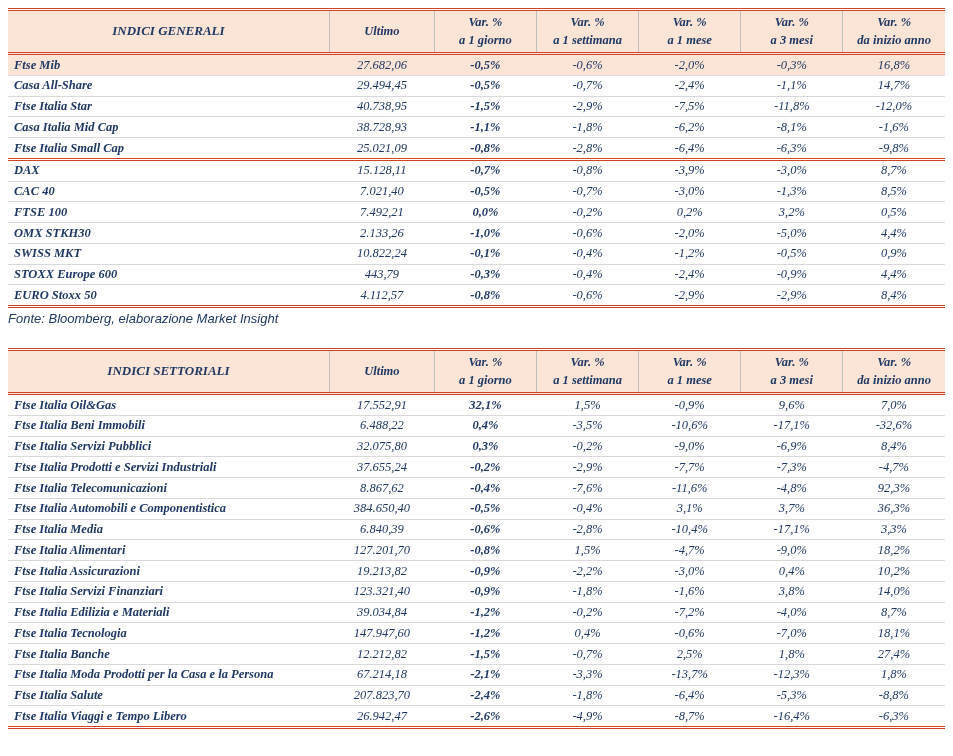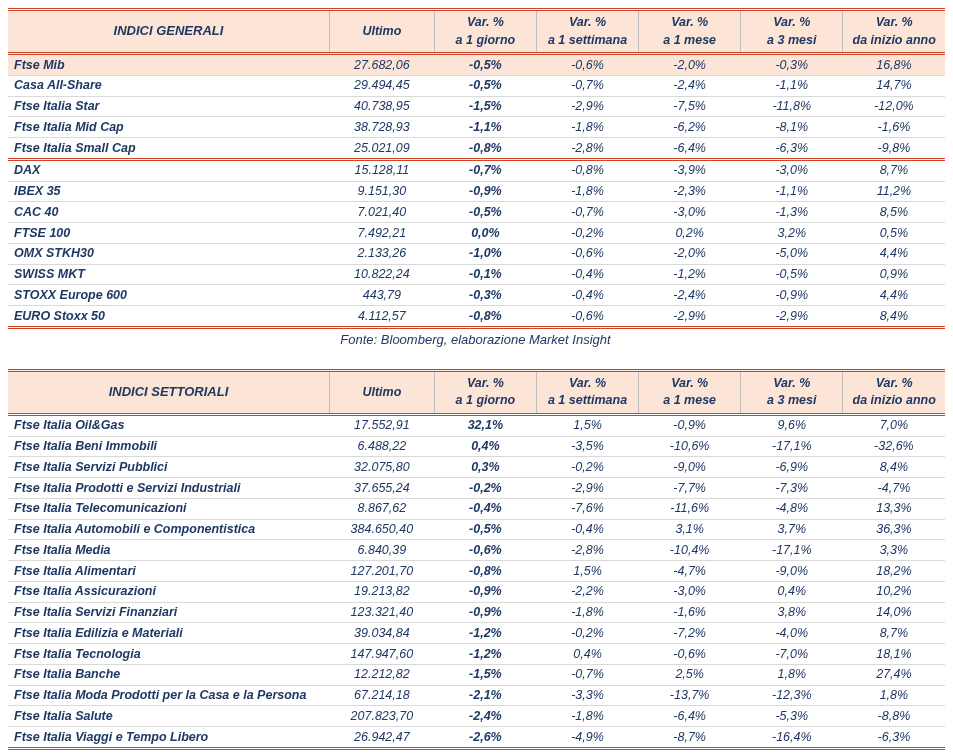--- a/index.html
+++ b/index.html
@@ -13,21 +13,21 @@
   *{box-sizing:border-box;}
   html,body{margin:0;padding:0;}
   body{
     width:953px;
     background:#ffffff;
     color:var(--text);
     font-family:"Liberation Sans",sans-serif;
     font-style:italic;
   }
   .page{padding:8px 8px 2px 8px;}
-  table{width:100%;border-collapse:collapse;table-layout:fixed;}
+  table{width:100%;border-collapse:collapse;table-layout:fixed;font-family:Liberation Serif, serif;}
   col.c-name{width:34.3%;}
   col.c-ult{width:11.2%;}
   col.c-var{width:10.9%;}
   thead th{
     background:var(--header-bg);
     border-top:3px double var(--rule);
     border-bottom:3px double var(--rule);
     font-size:12.5px;
     font-weight:bold;
     padding:3px 4px;
@@ -45,21 +45,21 @@
     padding:2.5px 6px;
     text-align:center;
     white-space:nowrap;
     overflow:hidden;
   }
   tbody tr:last-child td{border-bottom:3px double var(--rule);}
   tbody td.name{text-align:left;font-weight:bold;}
   tbody td.bold{font-weight:bold;}
   tr.hl td{background:var(--highlight-bg);}
   .fonte{
-    text-align:center;
+    text-align:left;
     font-size:13px;
     padding:3px 2px 22px 0;
   }
 </style>
 </head>
 <body>
 
 <div class="page">
 
   <table>
@@ -120,21 +120,21 @@
         <tr>
           <td class="name">Ftse Italia Star</td>
           <td class="val">40.738,95</td>
           <td class="val bold">-1,5%</td>
           <td class="val">-2,9%</td>
           <td class="val">-7,5%</td>
           <td class="val">-11,8%</td>
           <td class="val">-12,0%</td>
         </tr>
         <tr>
-          <td class="name">Ftse Italia Mid Cap</td>
+          <td class="name">Casa Italia Mid Cap</td>
           <td class="val">38.728,93</td>
           <td class="val bold">-1,1%</td>
           <td class="val">-1,8%</td>
           <td class="val">-6,2%</td>
           <td class="val">-8,1%</td>
           <td class="val">-1,6%</td>
         </tr>
         <tr>
           <td class="name">Ftse Italia Small Cap</td>
           <td class="val">25.021,09</td>
@@ -147,29 +147,20 @@
       </tbody>
     <tbody>
         <tr>
           <td class="name">DAX</td>
           <td class="val">15.128,11</td>
           <td class="val bold">-0,7%</td>
           <td class="val">-0,8%</td>
           <td class="val">-3,9%</td>
           <td class="val">-3,0%</td>
           <td class="val">8,7%</td>
-        </tr>
-        <tr>
-          <td class="name">IBEX 35</td>
-          <td class="val">9.151,30</td>
-          <td class="val bold">-0,9%</td>
-          <td class="val">-1,8%</td>
-          <td class="val">-2,3%</td>
-          <td class="val">-1,1%</td>
-          <td class="val">11,2%</td>
         </tr>
         <tr>
           <td class="name">CAC 40</td>
           <td class="val">7.021,40</td>
           <td class="val bold">-0,5%</td>
           <td class="val">-0,7%</td>
           <td class="val">-3,0%</td>
           <td class="val">-1,3%</td>
           <td class="val">8,5%</td>
         </tr>
@@ -295,21 +286,21 @@
           <td class="val">-7,3%</td>
           <td class="val">-4,7%</td>
         </tr>
         <tr>
           <td class="name">Ftse Italia Telecomunicazioni</td>
           <td class="val">8.867,62</td>
           <td class="val bold">-0,4%</td>
           <td class="val">-7,6%</td>
           <td class="val">-11,6%</td>
           <td class="val">-4,8%</td>
-          <td class="val">13,3%</td>
+          <td class="val">92,3%</td>
         </tr>
         <tr>
           <td class="name">Ftse Italia Automobili e Componentistica</td>
           <td class="val">384.650,40</td>
           <td class="val bold">-0,5%</td>
           <td class="val">-0,4%</td>
           <td class="val">3,1%</td>
           <td class="val">3,7%</td>
           <td class="val">36,3%</td>
         </tr>

